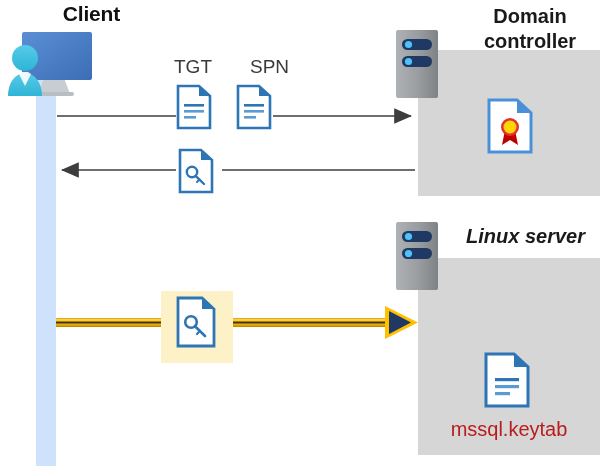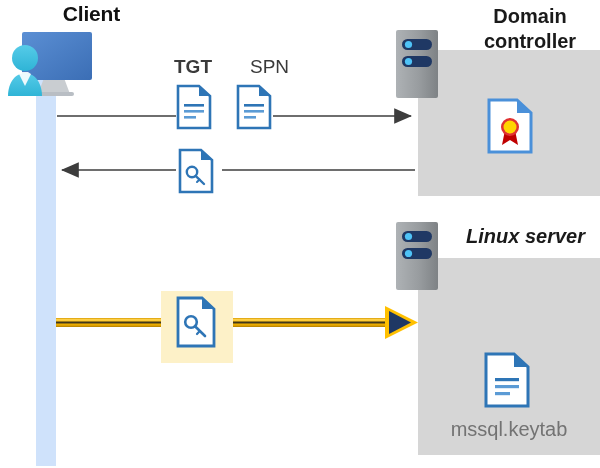--- a/index.html
+++ b/index.html
@@ -41,26 +41,26 @@
     line-height:25px;
   }
   .title-dc{left:456px;top:4px;width:148px;text-align:center;}
   .title-linux{left:427px;top:224px;width:158px;text-align:right;font-style:italic;}
 
   .cert-icon{position:absolute;left:487px;top:98px;width:46px;height:56px;}
   .sql-icon{position:absolute;left:481px;top:285px;width:54px;height:56px;}
   .keytab-icon{position:absolute;left:484px;top:352px;width:46px;height:56px;}
   .keytab-label{
     position:absolute;left:418px;top:418px;width:182px;
-    text-align:center;font-size:20px;color:#737373;
+    text-align:center;font-size:20px;color:#b91c1c;
   }
 
   
   .flow-label{position:absolute;font-size:19px;color:#3a3a3a;}
-  .label-tgt{left:174px;top:56px;font-weight:bold;}
+  .label-tgt{left:174px;top:56px;}
   .label-spn{left:250px;top:56px;}
 
   .doc-icon{position:absolute;width:36px;height:46px;}
   .doc-tgt{left:176px;top:84px;}
   .doc-spn{left:236px;top:84px;}
   .doc-key{left:178px;top:148px;}
   .doc-key2{left:176px;top:296px;width:40px;height:52px;}
 
   .highlight-box{
     position:absolute;left:161px;top:291px;width:72px;height:72px;

